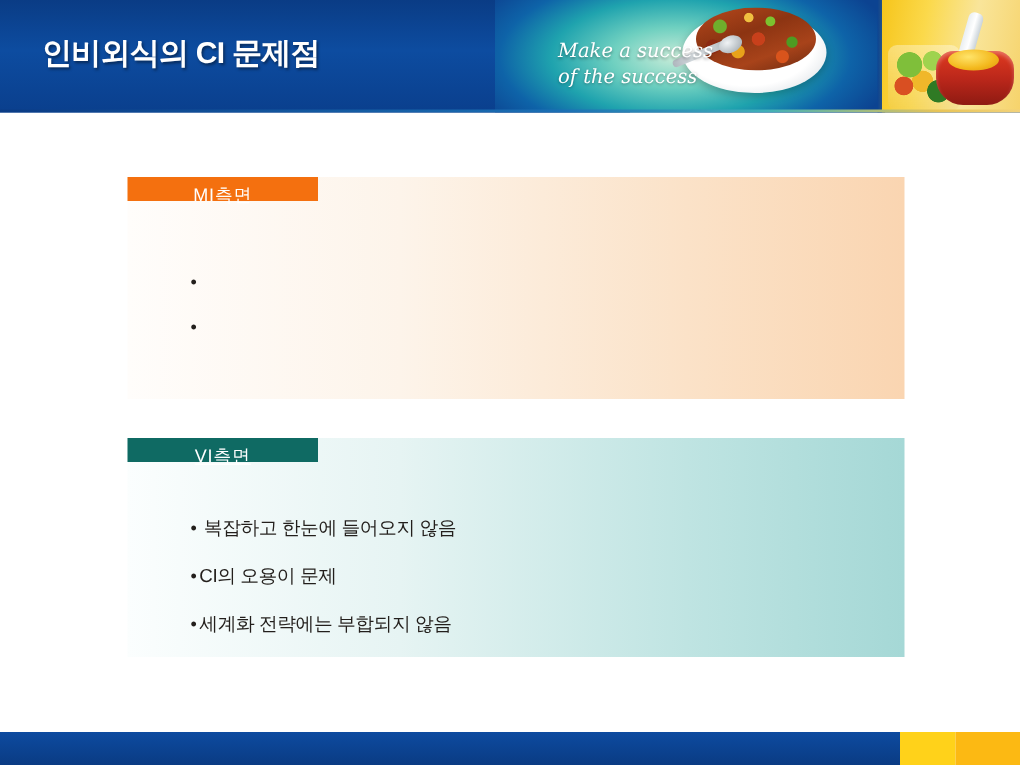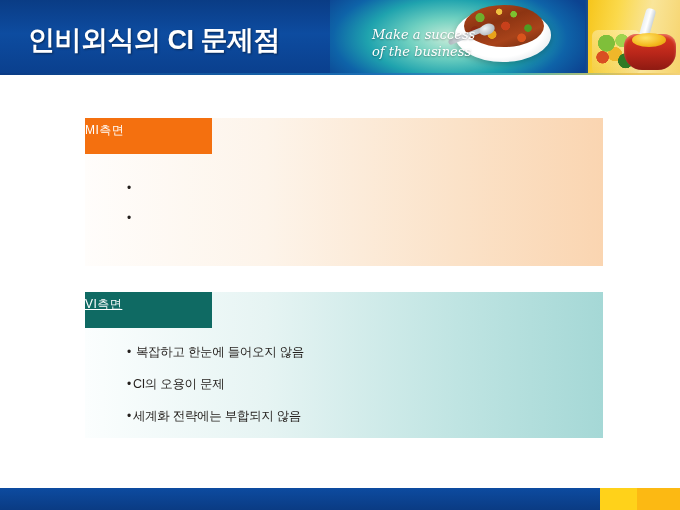--- a/index.html
+++ b/index.html
@@ -140,21 +140,21 @@
     left: 642px; top: 8px;
     width: 10px; height: 34px;
     background: linear-gradient(90deg, #e9eef1, #ffffff 50%, #c9d2d8);
     border-radius: 4px;
     transform: rotate(16deg);
   }
   .header-title {
     position: absolute;
     left: 28px; top: 22px;
     color: #ffffff;
-    font-size: 27px;
+    font-size: 20px;
     font-weight: bold;
     letter-spacing: -0.5px;
     text-shadow: 1px 1px 2px rgba(0,0,0,0.45);
     white-space: nowrap;
   }
   .tagline {
     position: absolute;
     left: 372px; top: 26px;
     width: 170px;
     color: #ffffff;
@@ -186,24 +186,25 @@
   }
   .panel-vi {
     top: 292px;
     height: 146px;
     background: linear-gradient(90deg, #fbfefe 0%, #e6f4f3 35%, #bfe4e2 72%, #a5d8d6 100%);
   }
   .panel-tab {
     position: absolute;
     left: 0; top: 0;
     width: 127px;
-    height: 36px;
+    height: 16px;
     color: #ffffff;
     font-size: 12px;
     line-height: 25px;
+    text-align: center;
     letter-spacing: 0.5px;
   }
   .tab-mi { background: #f4700f; }
   .tab-vi { background: #0f6a63; text-decoration: underline; }
 
   .bullets {
     position: absolute;
     left: 42px;
     top: 62px;
     right: 10px;
@@ -273,21 +274,21 @@
 
     <div class="salad"></div>
     <div class="pot-spoonb"></div>
     <div class="pot"></div>
     <div class="pot-soup"></div>
 
     <div class="header-title">인비외식의 CI 문제점</div>
 
     <div class="tagline">
       <span class="l1">Make a success</span>
-      <span class="l2">of the business</span>
+      <span class="l2">of the success</span>
     </div>
 
     <div class="header-underline"></div>
   </div>
 
   <div class="panel panel-mi">
     <div class="panel-tab tab-mi">MI측면</div>
     <div class="bullets">
       <div class="bullet">
         <span class="bullet-dot">•</span>

